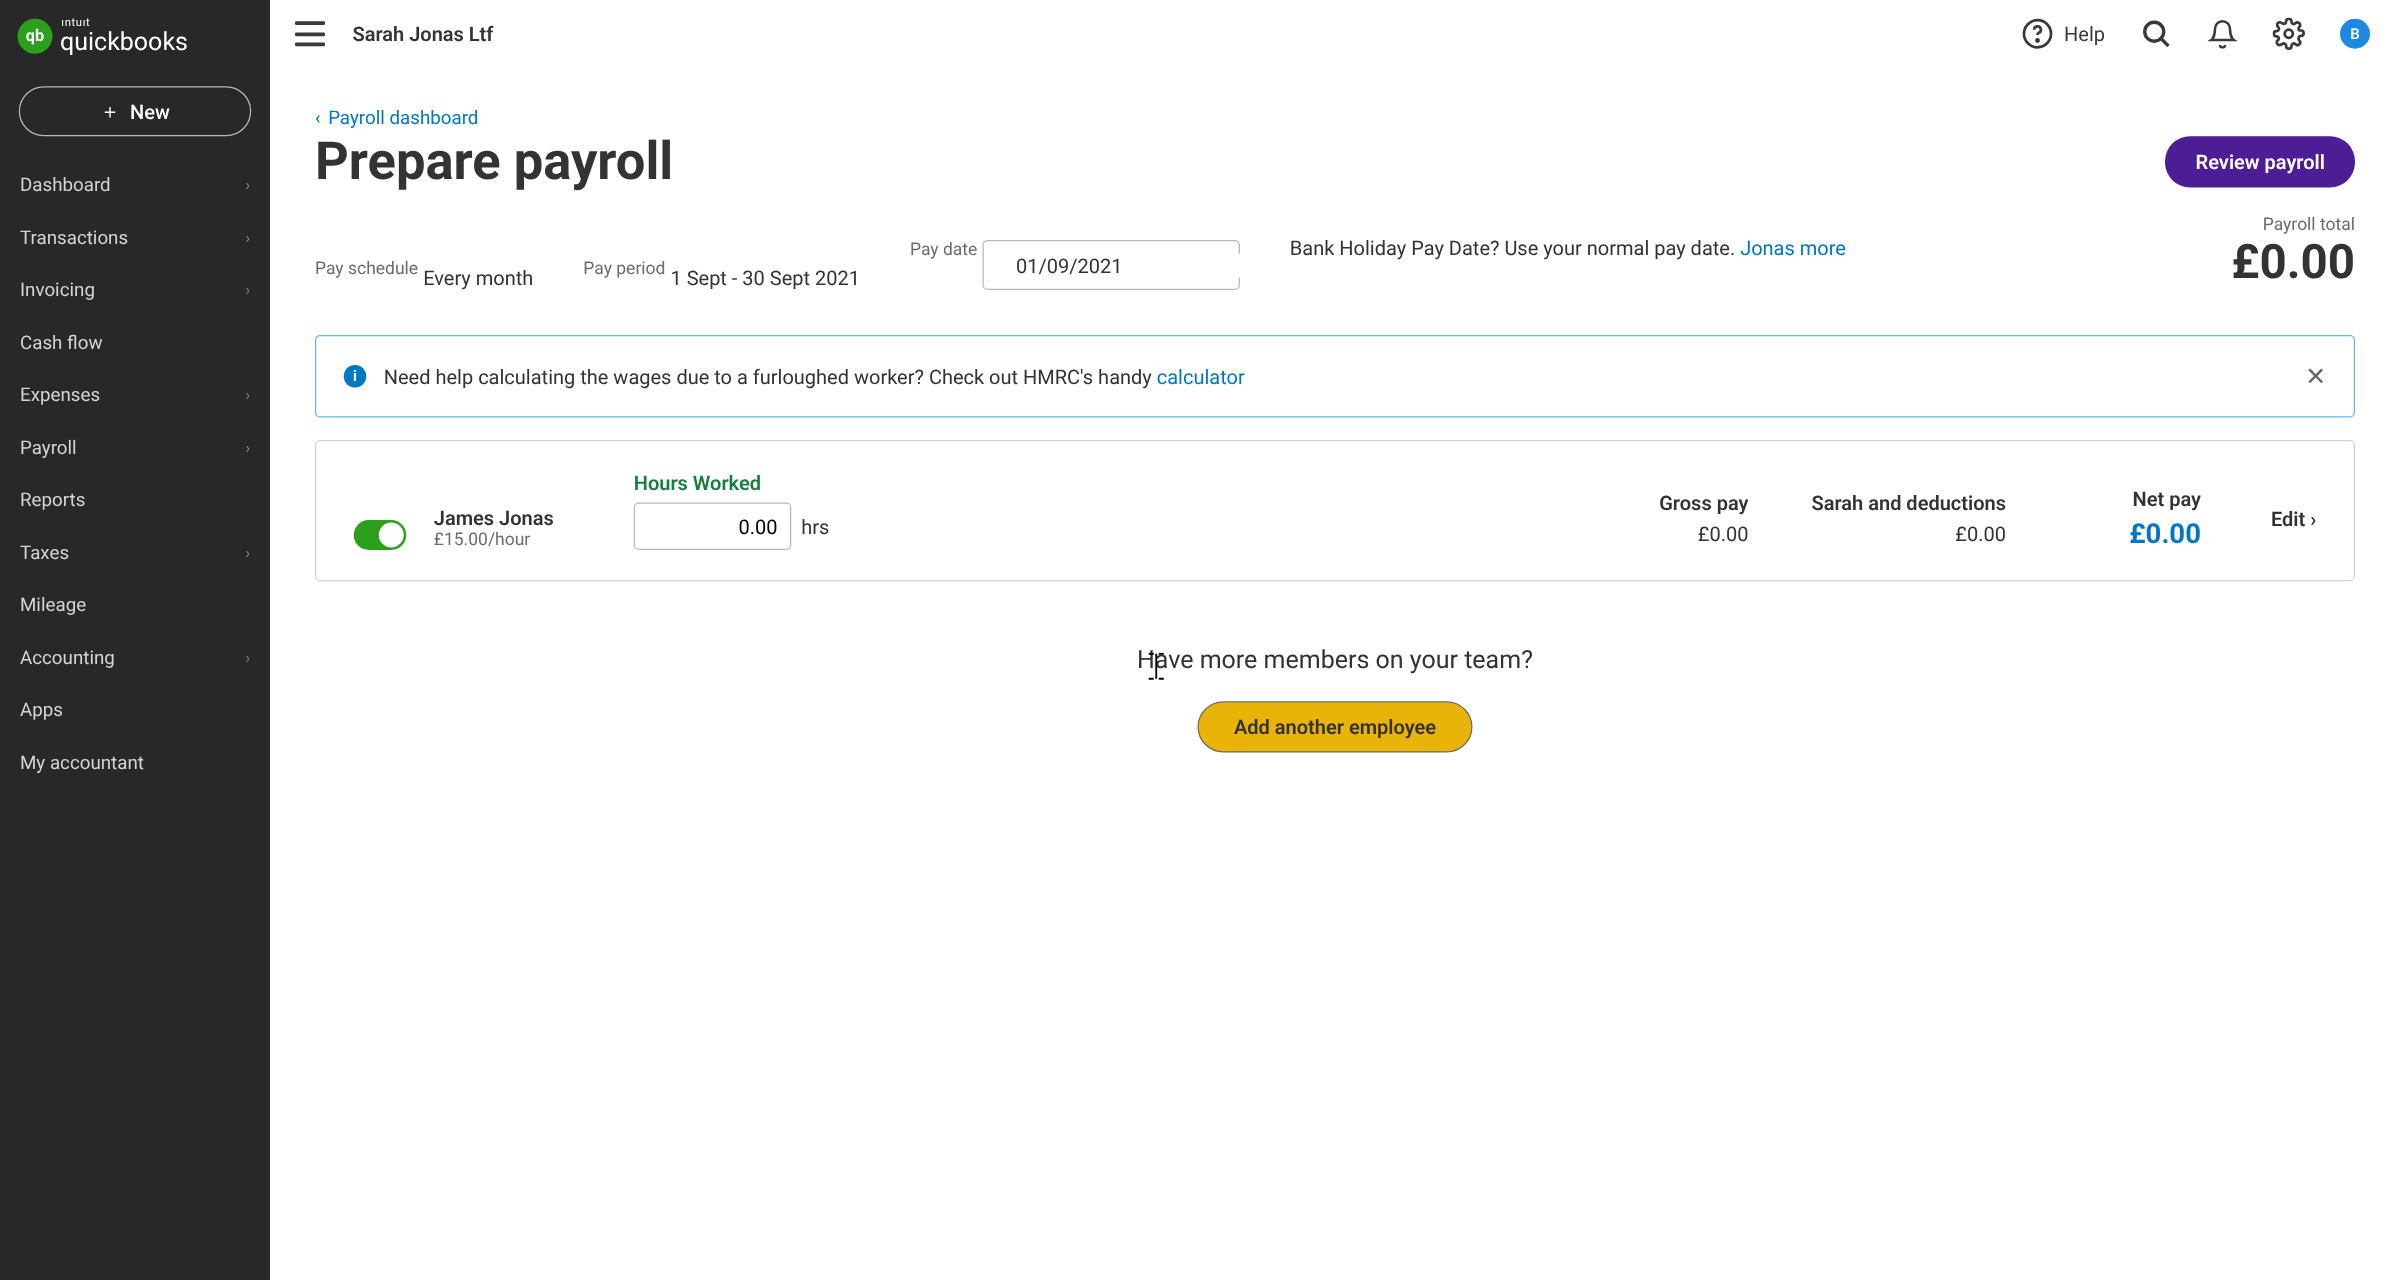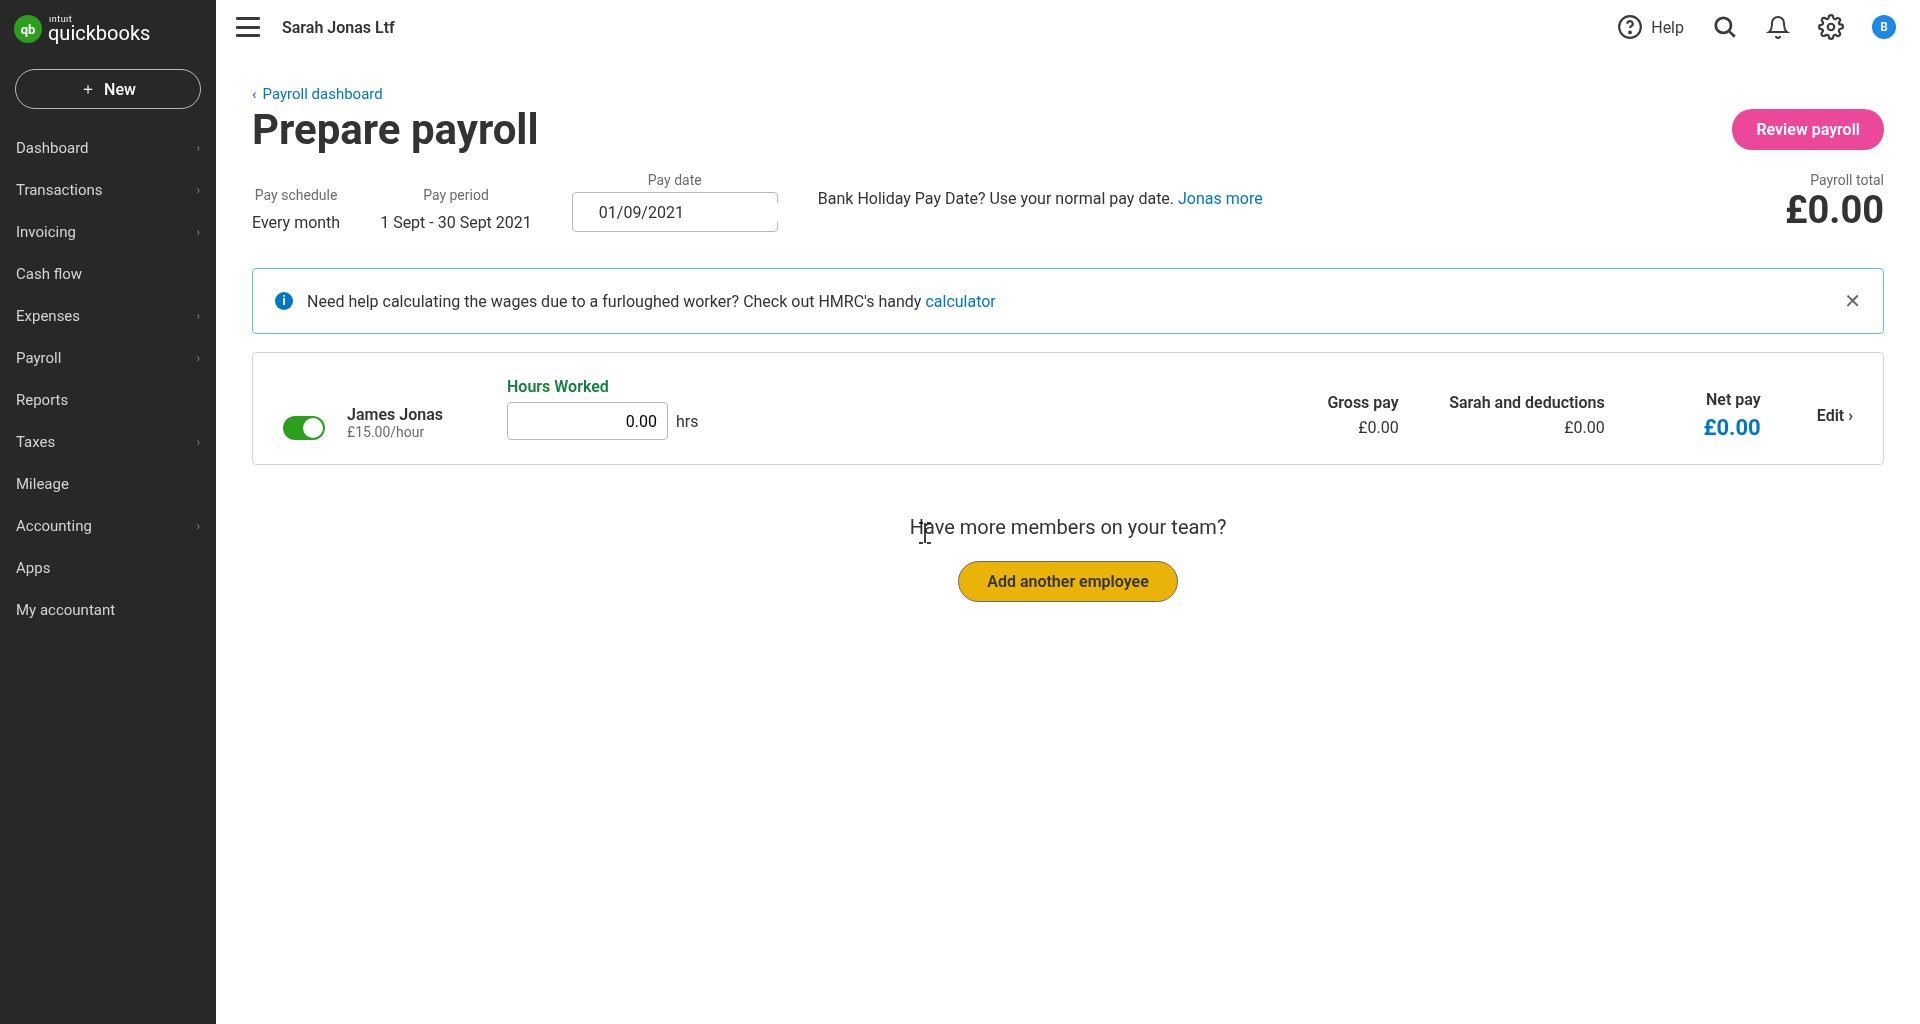--- a/index.html
+++ b/index.html
@@ -124,26 +124,26 @@
     }
     
     .content { padding: 30px 36px; flex: 1; overflow-y: auto; }
     .breadcrumb {
       display: inline-flex; align-items: center; gap: 6px;
       color: #0077c5; font-size: 15px; cursor: pointer;
     }
     .page-header { display: flex; justify-content: space-between; align-items: center; margin-top: 2px; }
     .page-title { font-size: 42px; font-weight: 700; color: #333; }
     .review-btn {
-      background: #ec4899; color: #fff; border: none;
+      background: #4c1d95; color: #fff; border: none;
       padding: 11px 24px; border-radius: 20px; font-size: 16px; font-weight: 600;
       cursor: pointer;
     }
     .meta-row { display: flex; align-items: flex-end; gap: 40px; margin-top: 18px; }
-    .meta-block { display: flex; flex-direction: column; gap: 4px; align-items: center; }
+    .meta-block { display: flex; flex-direction: row; gap: 4px; }
     .meta-label { font-size: 14px; color: #6b6b6b; }
     .meta-value { font-size: 16px; color: #333; padding-top: 6px; }
     .date-input-wrap {
       display: flex; align-items: center; border: 1px solid #b9b9b9;
       border-radius: 4px; height: 40px; padding: 0 26px; width: 206px;
     }
     .date-input {
       border: none; outline: none; font-size: 16px; flex: 1; color: #333;
     }
     .holiday-text { font-size: 16px; color: #333; padding-bottom: 8px; align-self: center;}
@@ -177,21 +177,21 @@
       content: ""; position: absolute; right: 2px; top: 2px;
       width: 20px; height: 20px; background: #fff; border-radius: 50%;
     }
     .emp-name-block { margin-left: 22px; width: 140px; }
     .emp-name { font-size: 16px; font-weight: 600; color: #333; }
     .emp-rate { font-size: 14px; color: #6b6b6b; }
     .hours-block { margin-left: 20px; }
     .hours-label { font-size: 16px; font-weight: 600; color: #15803d; margin-bottom: 6px; }
     .hours-row { display: flex; align-items: center; gap: 8px; }
     .hours-input {
-      width: 161px; height: 38px; border: 1px solid #b9b9b9; border-radius: 4px;
+      width: 126px; height: 38px; border: 1px solid #b9b9b9; border-radius: 4px;
       text-align: right; padding: 0 10px; font-size: 16px; outline: none;
     }
     .hrs-lbl { font-size: 16px; color: #333; }
     .pay-cols { display: flex; margin-left: auto; gap: 36px; align-items:center; }
     .pay-col { text-align: right; min-width: 120px; }
     .pay-col .lbl { font-size: 16px; font-weight: 600; color: #333; margin-bottom: 6px; }
     .pay-col .val { font-size: 16px; color: #333; }
     .net-val { font-size: 22px; font-weight: 700; color: #0077c5; }
     .edit-link {
       font-size: 16px; font-weight: 600; color: #333; cursor: pointer;

